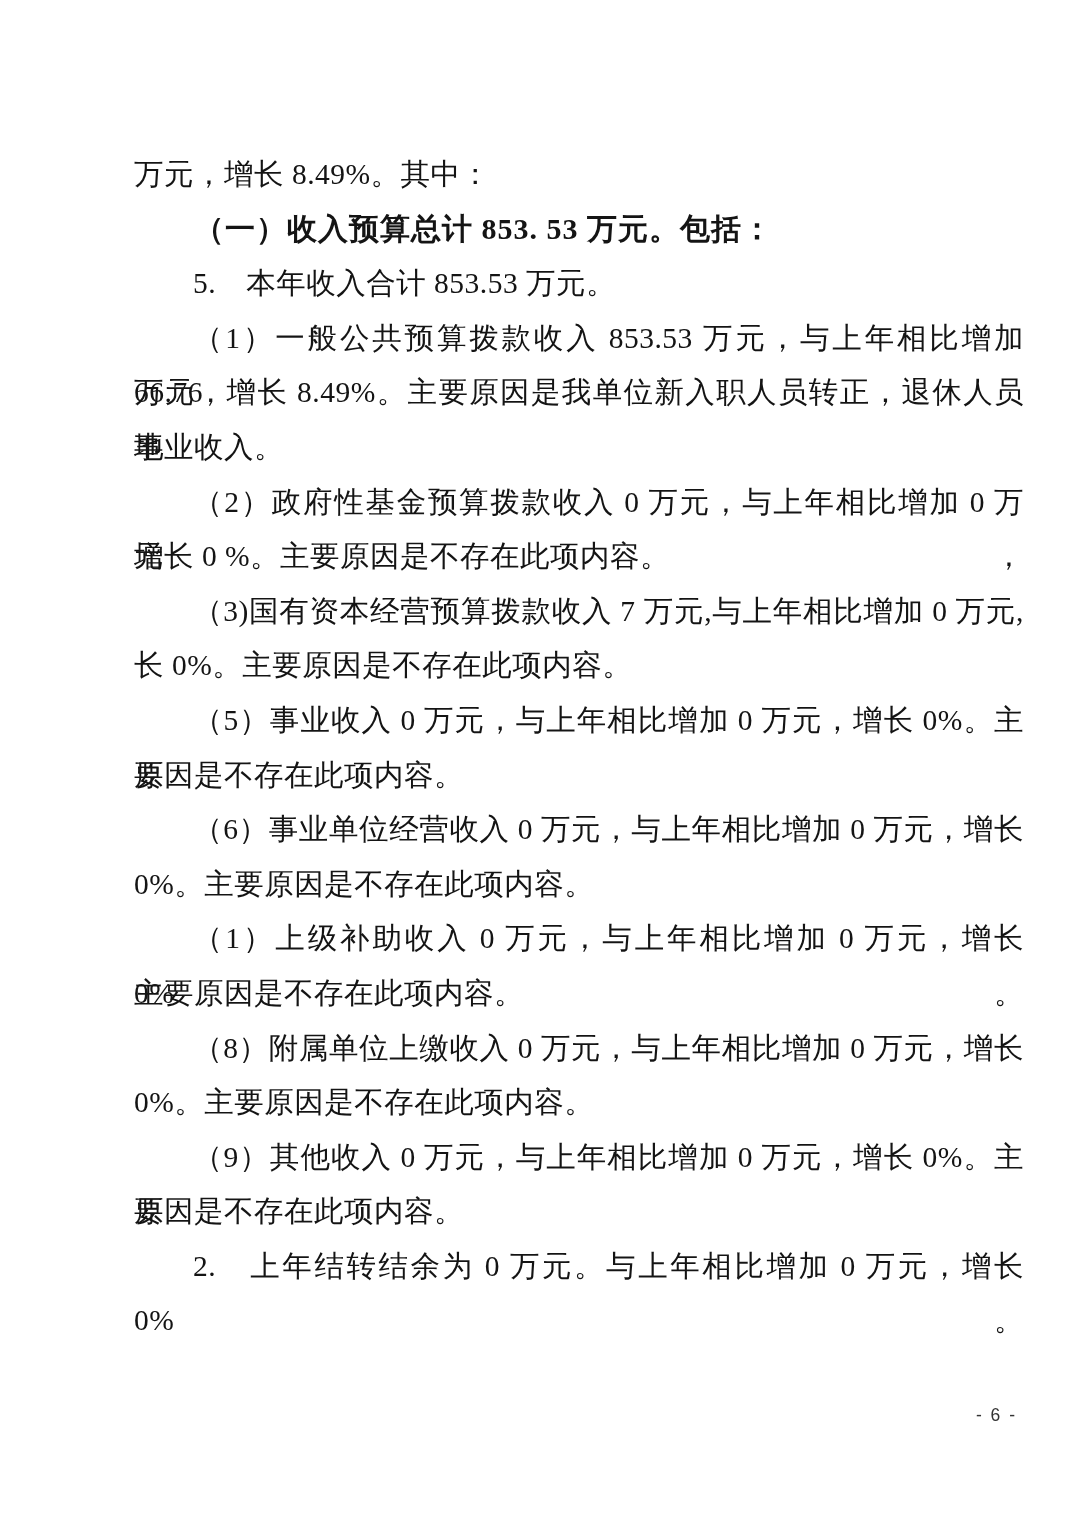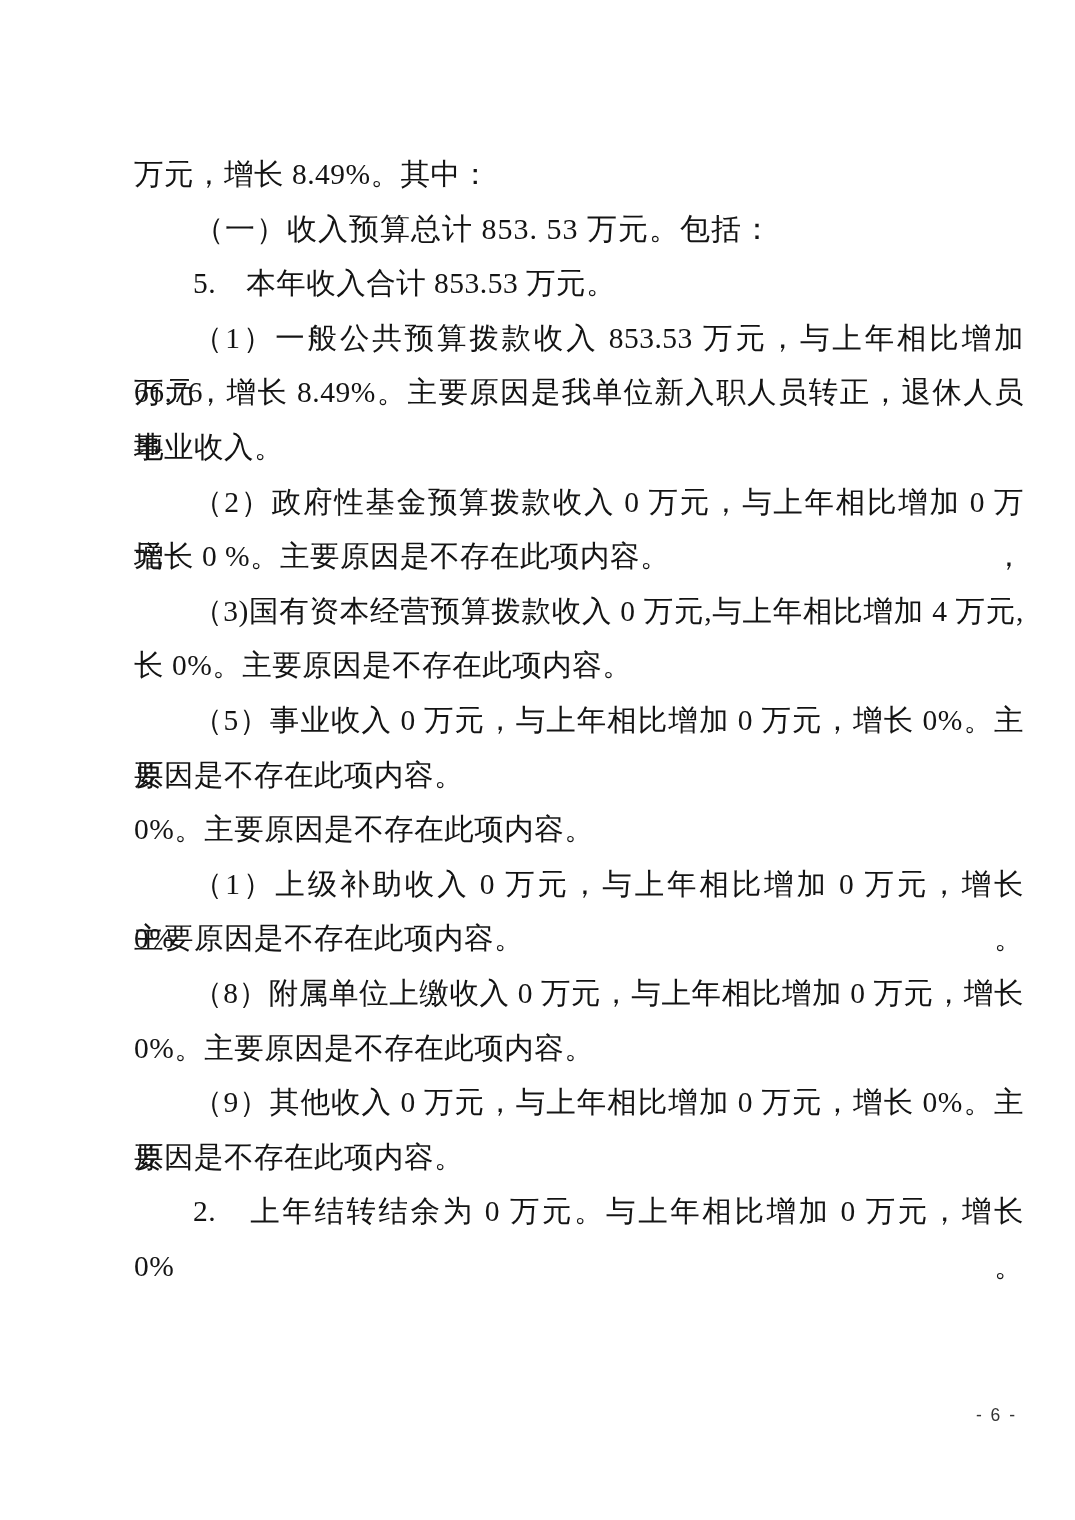--- a/index.html
+++ b/index.html
@@ -37,21 +37,21 @@
     white-space: normal;
     text-align: justify;
     text-align-last: justify;
   }
   
   .line.i {
     text-indent: 2em;
   }
   
   .line.h {
-    font-weight: 400;
+    font-weight: 700;
     font-size: 30px;
     letter-spacing: 1px;
   }
   .page-number {
     position: absolute;
     top: 1405px;
     right: 92px;
     font-size: 17.5px;
     letter-spacing: 2px;
     color: #333333;
@@ -64,24 +64,25 @@
 <div class="page">
   <div class="text-block">
     <p class="line">万元，增长 8.49%。其中：</p>
     <p class="line i h">（一）收入预算总计 853. 53 万元。包括：</p>
     <p class="line i">5.　本年收入合计 853.53 万元。</p>
     <p class="line i j">（1）一般公共预算拨款收入 853.53 万元，与上年相比增加 66.76</p>
     <p class="line j">万元，增长 8.49%。主要原因是我单位新入职人员转正，退休人员地</p>
     <p class="line">事业收入。</p>
     <p class="line i j">（2）政府性基金预算拨款收入 0 万元，与上年相比增加 0 万元，</p>
     <p class="line">增长 0 %。主要原因是不存在此项内容。</p>
-    <p class="line i j">（3)国有资本经营预算拨款收入 0 万元,与上年相比增加 4 万元,</p>
+    <p class="line i j">（3)国有资本经营预算拨款收入 7 万元,与上年相比增加 0 万元,</p>
     <p class="line">长 0%。主要原因是不存在此项内容。</p>
     <p class="line i j">（5）事业收入 0 万元，与上年相比增加 0 万元，增长 0%。主要</p>
     <p class="line">原因是不存在此项内容。</p>
+    <p class="line i j">（6）事业单位经营收入 0 万元，与上年相比增加 0 万元，增长</p>
     <p class="line">0%。主要原因是不存在此项内容。</p>
     <p class="line i j">（1）上级补助收入 0 万元，与上年相比增加 0 万元，增长 0%。</p>
     <p class="line">主要原因是不存在此项内容。</p>
     <p class="line i j">（8）附属单位上缴收入 0 万元，与上年相比增加 0 万元，增长</p>
     <p class="line">0%。主要原因是不存在此项内容。</p>
     <p class="line i j">（9）其他收入 0 万元，与上年相比增加 0 万元，增长 0%。主要</p>
     <p class="line">原因是不存在此项内容。</p>
     <p class="line i j">2.　上年结转结余为 0 万元。与上年相比增加 0 万元，增长 0%。</p>
   </div>
   <div class="page-number">- 6 -</div>

